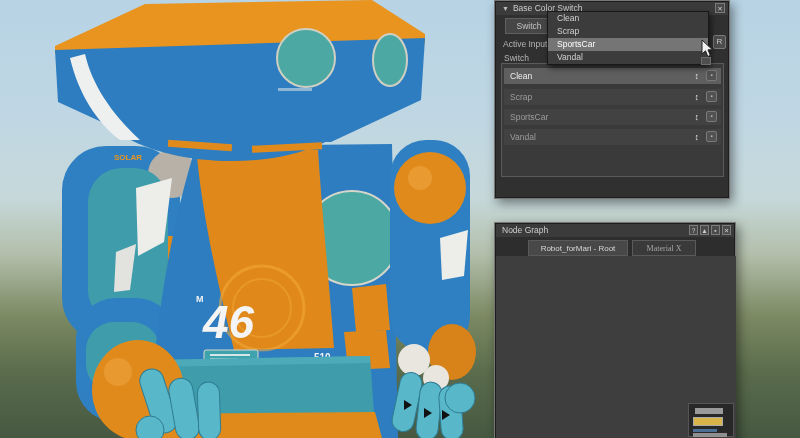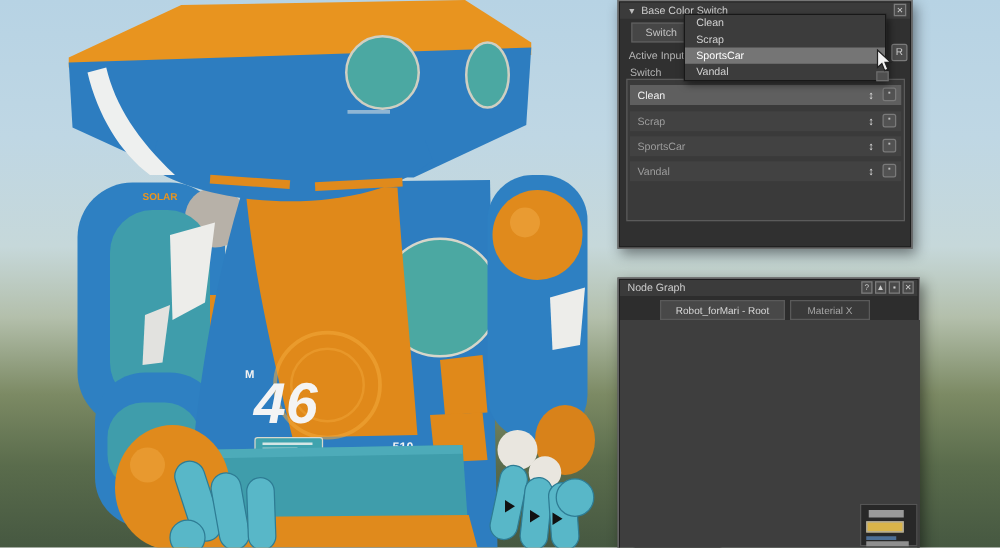--- a/index.html
+++ b/index.html
@@ -34,21 +34,21 @@
   .sp-dropdown{position:absolute;left:52px;top:10px;width:160px;background:#3c3c3c;
     border:1px solid #181818;box-shadow:2px 3px 6px rgba(0,0,0,.55);z-index:5;}
   .dd-item{height:13px;font-size:8.5px;line-height:13px;color:#d2d2d2;padding-left:9px;}
   .dd-item.hl{background:#757575;color:#ffffff;}
   .sp-grip{position:absolute;left:206px;top:56px;width:10px;height:8px;background:#4f4f4f;border:1px solid #6d6d6d;box-sizing:border-box;z-index:6;}
 
   
   .ng-tabbar{position:absolute;left:1px;right:1px;top:14px;height:19px;background:#2d2d2d;border-bottom:1px solid #505050;}
   .ng-tab{position:absolute;top:3px;height:16px;font-size:8px;line-height:16px;text-align:center;box-sizing:border-box;border:1px solid #5a5a5a;margin-left:24px;}
   .ng-tab.active{background:#484848;color:#d8d8d8;}
-  .ng-tab.inactive{background:#3a3a3a;color:#a6a6a6;}
+  .ng-tab.inactive{background:#3a3a3a;color:#a6a6a6;font-family:Liberation Serif, serif;}
   .ng-canvas{position:absolute;left:1px;top:33px;width:240px;height:182px;background:#3e3e3e;}
 
   
   .node{position:absolute;width:70px;background:#353535;border:1px solid #949494;box-sizing:border-box;z-index:3;}
   .node.selected{border:1px solid #e8d8a4;}
   .node-h{position:relative;height:11px;background:#dcdcdc;color:#1b1b1b;font-size:7px;line-height:11px;text-align:center;}
   .node-plus{position:absolute;right:2px;top:0;font-size:8px;font-weight:bold;color:#111;}
   .nrow{position:relative;height:11px;font-size:7px;color:#e2e2e2;line-height:11px;}
   .nrow.out{text-align:right;padding-right:8px;}
   .nrow.in{padding-left:10px;}

